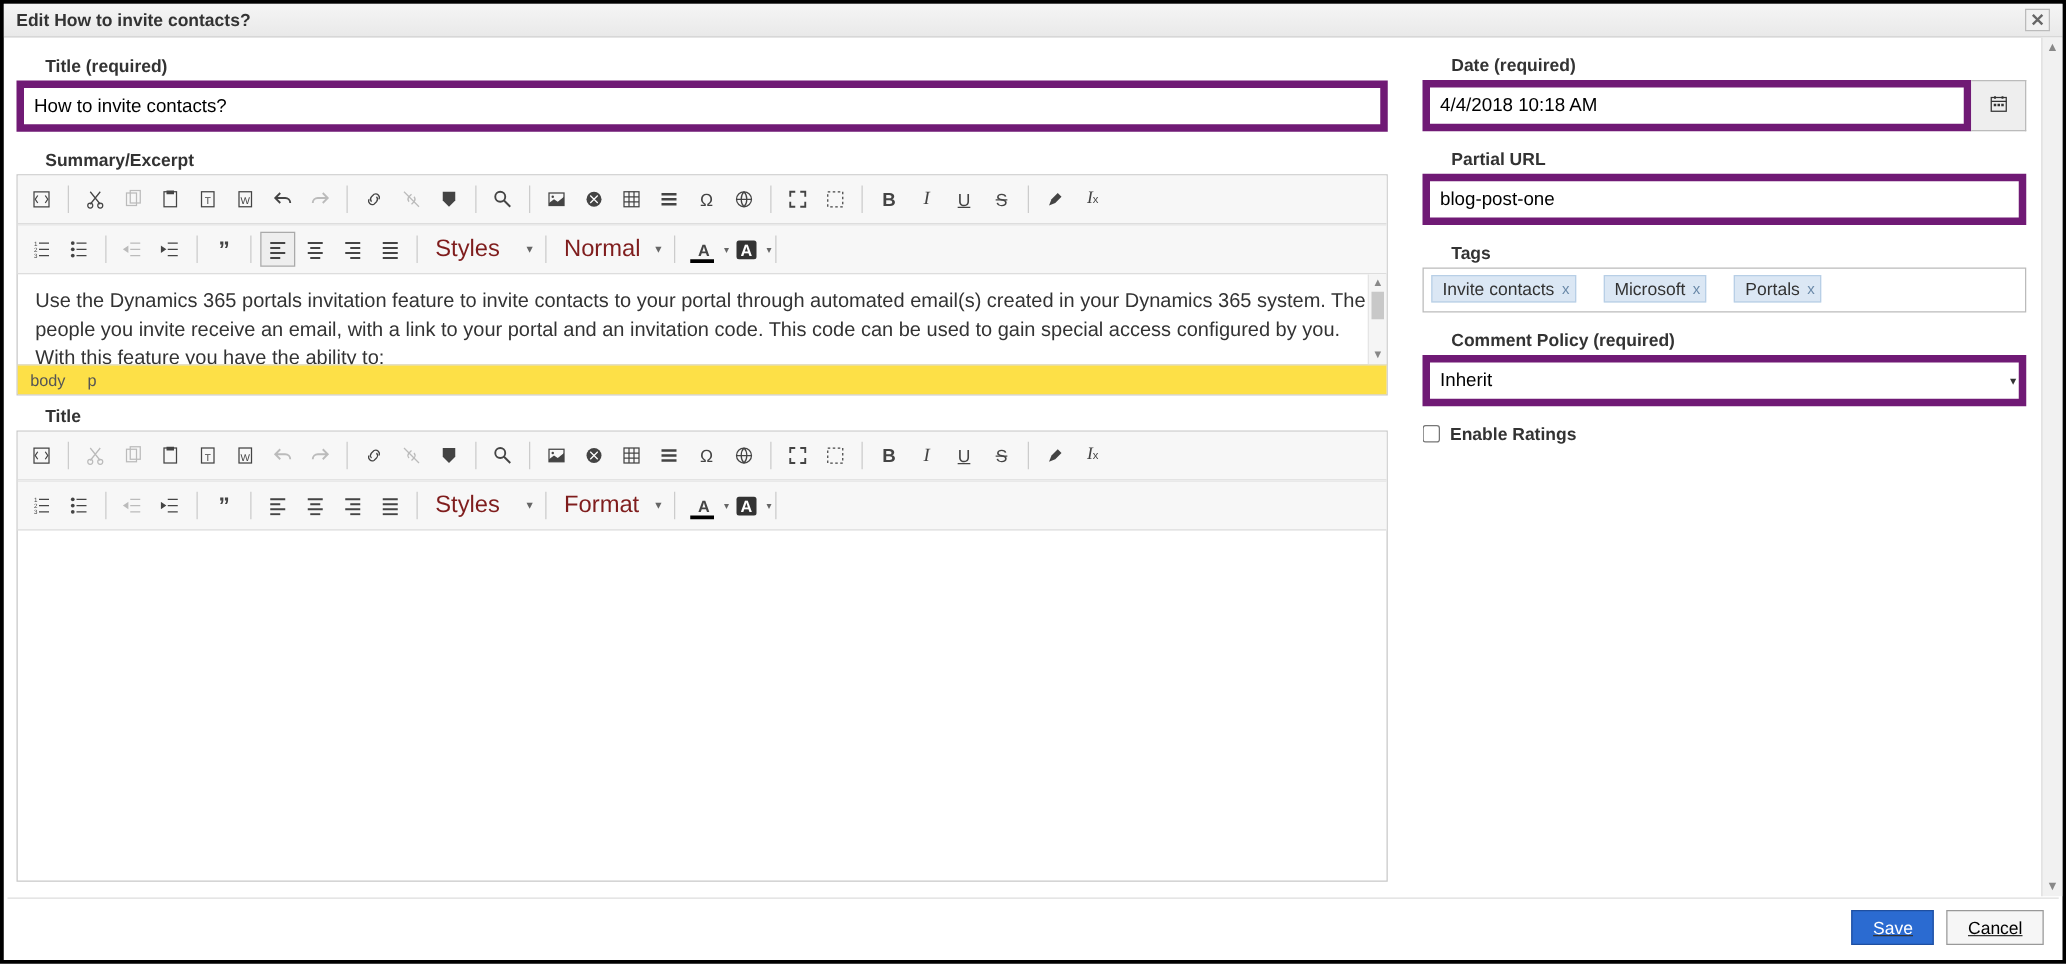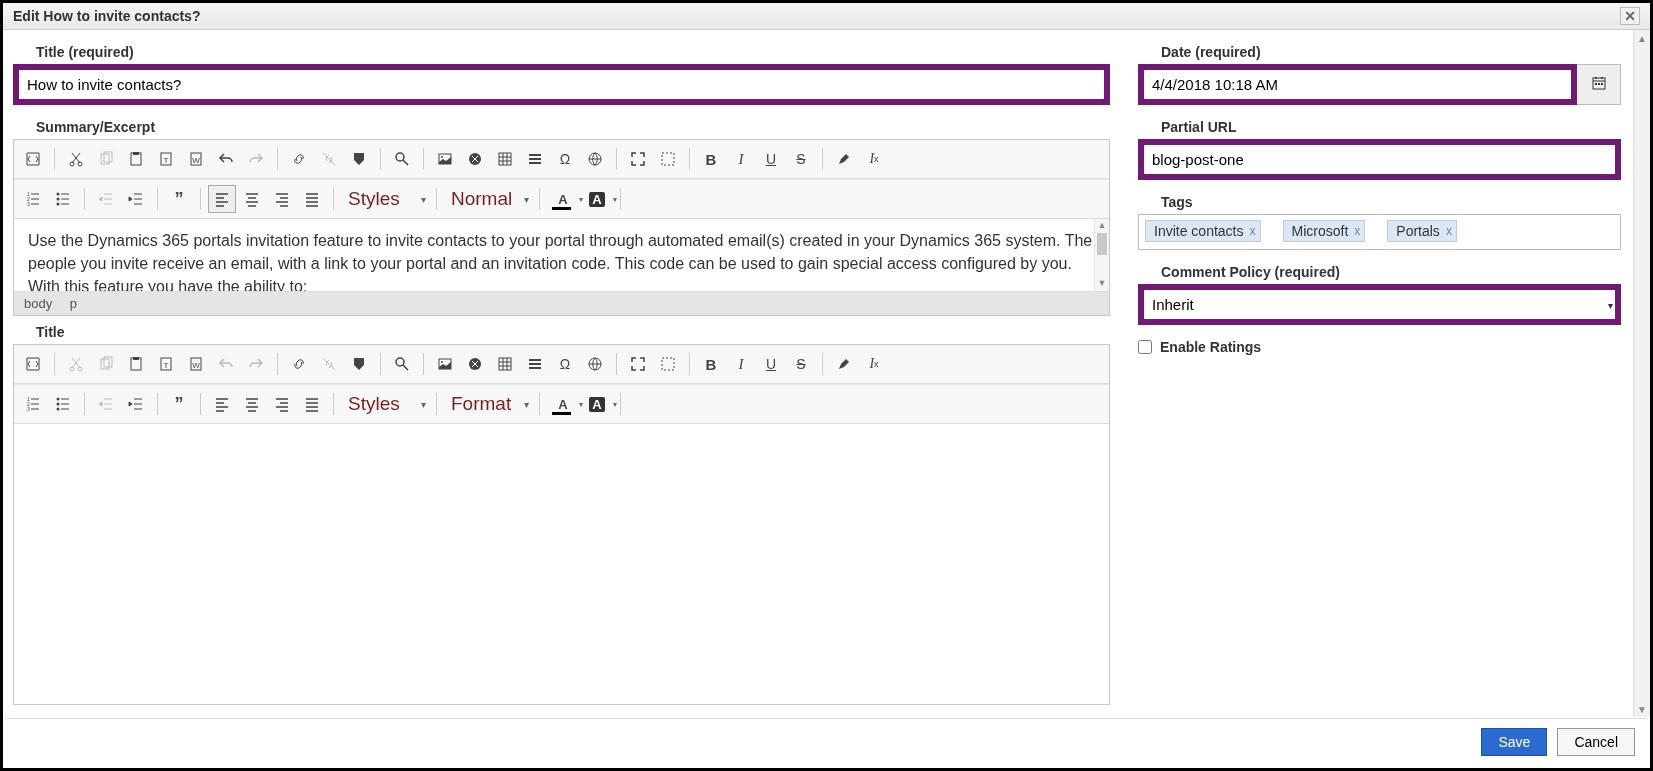--- a/index.html
+++ b/index.html
@@ -60,36 +60,36 @@
 }
 .tb-combo::after{content:"▾";position:absolute;right:4px;color:#666;font-size:10px;}
 .tb-color { position:relative;}
 .tb-color .underline{position:absolute;bottom:3px;left:5px;right:8px;height:3px;background:#000;}
 .tb-color .drop{position:absolute;right:-4px;top:10px;font-size:8px;color:#666;}
 .tb-abg { background:#333;color:#fff;border-radius:2px;padding:0 3px;font-weight:bold;}
 .rte .content { padding:10px 14px; font-size:16px; color:#333; line-height:1.45; height:72px; overflow:hidden; position:relative;}
 .rte .content-scroll{position:absolute;right:0;top:0;bottom:0;width:15px;background:#f5f5f5;border-left:1px solid #e5e5e5;display:flex;flex-direction:column;}
 .rte .content-scroll .arr{height:14px;display:flex;align-items:center;justify-content:center;font-size:9px;color:#888;cursor:pointer;}
 .rte .content-scroll .thumb{height:22px;background:#c8c8c8;margin:0 2px;}
-.rte .elpath { background:#e5e5e5; border-top:1px solid #ddd; padding:4px 10px; font-size:13px; color:#555;}
+.rte .elpath { background:#fde047; border-top:1px solid #ddd; padding:4px 10px; font-size:13px; color:#555;}
 .rte .elpath span{margin-right:14px;cursor:pointer;}
 .rte .content-large { height:280px; padding:10px 14px;}
 
 .date-wrap{display:flex;}
 .date-wrap input{flex:1;}
 .date-btn{width:44px;border:1px solid #bbb;border-left:none;background:#eee;display:flex;align-items:center;justify-content:center;cursor:pointer;color:#333;}
 .tags-box{border:1px solid #bbb;padding:5px 6px;min-height:36px;display:flex;flex-wrap:wrap;gap:22px;align-items:flex-start;}
 .tag-chip{background:#dbe7f4;border:1px solid #b8cfe6;padding:2px 4px 2px 8px;font-size:14px;display:inline-flex;align-items:center;gap:6px;}
 .tag-chip .x{color:#6a89a8;cursor:pointer;font-size:12px;}
 .check-row{display:flex;align-items:center;gap:8px;margin-bottom:10px;font-size:14px;}
 .check-row input{width:14px;height:14px;}
 .footer-bar{
   position:absolute;left:3px;right:3px;bottom:3px;height:47px;
   border-top:1px solid #ddd;background:#fff;
-  display:flex;justify-content:flex-end;align-items:center;padding:0 12px;gap:10px;
+  display:flex;justify-content:flex-end;align-items:center;padding:0 12px;gap:10px;text-decoration:underline;
 }
 .btn{padding:5px 16px;border:1px solid #999;background:#f6f6f6;font-size:14px;cursor:pointer;}
 .btn.primary{background:#2b6bd1;border-color:#1f4fa0;color:#fff;}
 .select-wrap{position:relative;}
 .select-wrap::after{content:"▾";position:absolute;right:8px;top:50%;transform:translateY(-50%);color:#333;font-size:10px;pointer-events:none;}
 select.select-input{appearance:none;-webkit-appearance:none;padding-right:26px;}
 svg{width:16px;height:16px;fill:currentColor;}
 </style>
 </head>
 <body>

